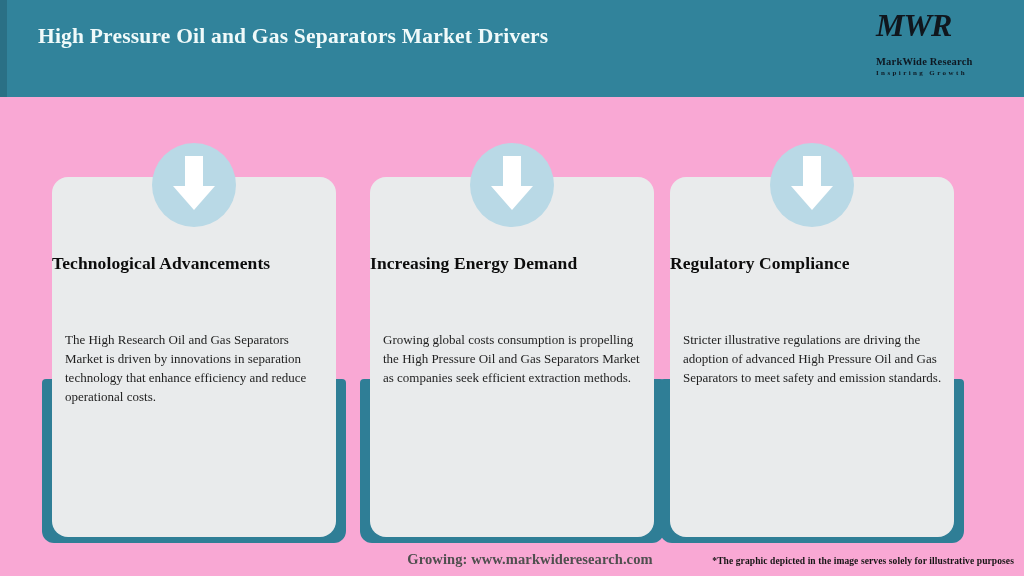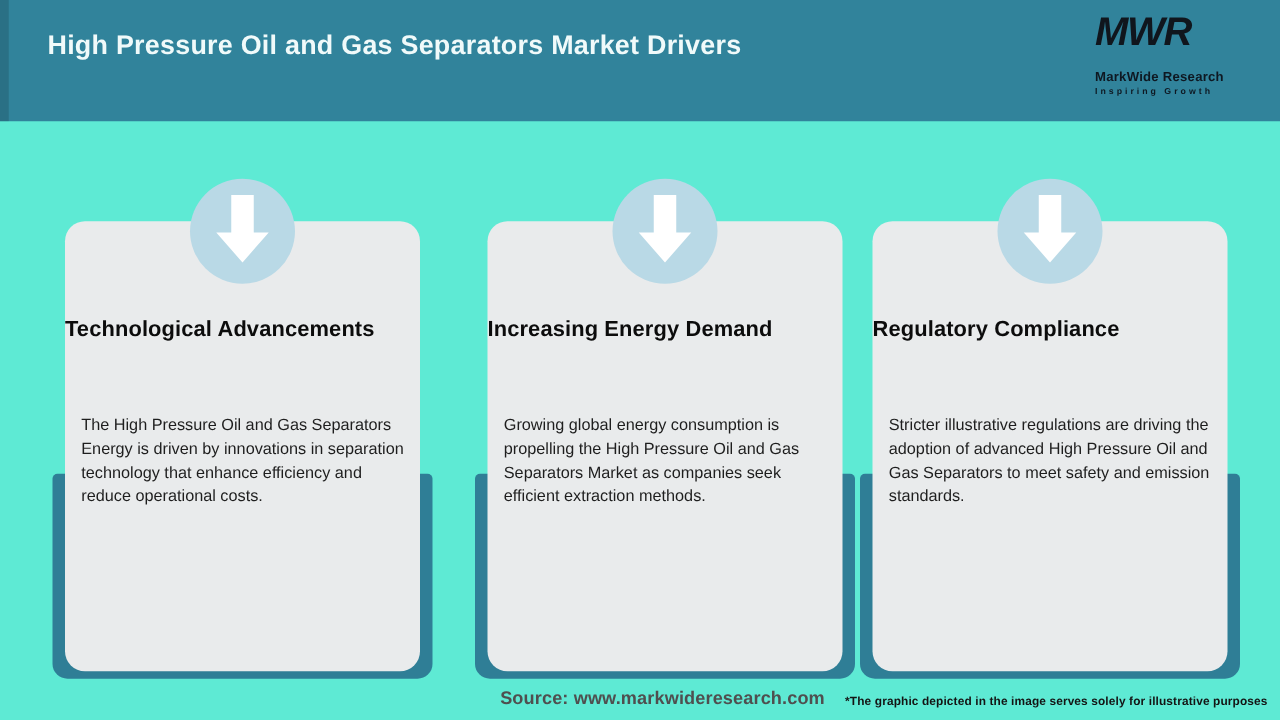--- a/index.html
+++ b/index.html
@@ -1,20 +1,20 @@
 <!DOCTYPE html>
 <html><head>
 <meta charset="utf-8">
 <style>
   * { margin:0; padding:0; box-sizing:border-box; }
   html,body { background:#ffffff; }
   .page {
     position:relative; width:1024px; height:576px; overflow:hidden;
-    background:#5eead4;
-    font-family:Liberation Sans, sans-serif;
+    background:#f9a8d4;
+    font-family:Liberation Serif, serif;
   }
 
   
   .header {
     position:absolute; top:0; left:0; width:1024px; height:97px;
     background:#31839b;
   }
   .edge-strip {
     position:absolute; top:0; left:0; width:7px; height:97px;
     background:rgba(0,0,0,0.14);
@@ -31,22 +31,22 @@
   .logo-mwr {
     font-size:32px; font-weight:900; font-style:italic;
     letter-spacing:-1px; color:#10161d;
   }
   .logo-name { font-size:10.5px; font-weight:bold; margin-top:16px; letter-spacing:0.2px; }
   .logo-tagline { font-size:7px; font-weight:bold; letter-spacing:2.4px; margin-top:2px; }
 
   
   .col { position:absolute; top:143px; width:304px; height:402px; }
   .col1 { left:42px; }
-  .col2 { left:380px; }
-  .col3 { left:688px; }
+  .col2 { left:360px; }
+  .col3 { left:660px; }
 
   .teal-bg {
     position:absolute; left:0; top:236px; width:304px; height:164px;
     background:#2f7e96; border-radius:4px 4px 12px 12px;
   }
   .card {
     position:absolute; left:10px; top:34px; width:284px; height:360px;
     background:#e9ebec; border-radius:16px;
   }
   .card-title {
@@ -87,34 +87,34 @@
       <div class="logo-mwr">MWR</div>
       <div class="logo-name">MarkWide Research</div>
       <div class="logo-tagline">Inspiring Growth</div>
     </div>
   </header>
 
   <section class="col col1">
     <div class="teal-bg"></div>
     <div class="card">
       <div class="card-title">Technological Advancements</div>
-      <div class="card-body">The High Pressure Oil and Gas Separators Energy is driven by innovations in separation technology that enhance efficiency and reduce operational costs.</div>
+      <div class="card-body">The High Research Oil and Gas Separators Market is driven by innovations in separation technology that enhance efficiency and reduce operational costs.</div>
     </div>
     <div class="circle">
       <svg viewBox="0 0 84 84">
           <polygon points="33,13 51,13 51,43 63,43 42,67 21,43 33,43" fill="#ffffff"></polygon>
         </svg>
     </div>
   </section>
 
   <section class="col col2">
     <div class="teal-bg"></div>
     <div class="card">
       <div class="card-title">Increasing Energy Demand</div>
-      <div class="card-body">Growing global energy consumption is propelling the High Pressure Oil and Gas Separators Market as companies seek efficient extraction methods.</div>
+      <div class="card-body">Growing global costs consumption is propelling the High Pressure Oil and Gas Separators Market as companies seek efficient extraction methods.</div>
     </div>
     <div class="circle">
       <svg viewBox="0 0 84 84">
           <polygon points="33,13 51,13 51,43 63,43 42,67 21,43 33,43" fill="#ffffff"></polygon>
         </svg>
     </div>
   </section>
 
   <section class="col col3">
     <div class="teal-bg"></div>
@@ -122,16 +122,16 @@
       <div class="card-title">Regulatory Compliance</div>
       <div class="card-body">Stricter illustrative regulations are driving the adoption of advanced High Pressure Oil and Gas Separators to meet safety and emission standards.</div>
     </div>
     <div class="circle">
       <svg viewBox="0 0 84 84">
           <polygon points="33,13 51,13 51,43 63,43 42,67 21,43 33,43" fill="#ffffff"></polygon>
         </svg>
     </div>
   </section>
 
-  <div class="source">Source: www.markwideresearch.com</div>
+  <div class="source">Growing: www.markwideresearch.com</div>
   <div class="disclaimer">*The graphic depicted in the image serves solely for illustrative purposes</div>
 
 </div>
 
 </body></html>

